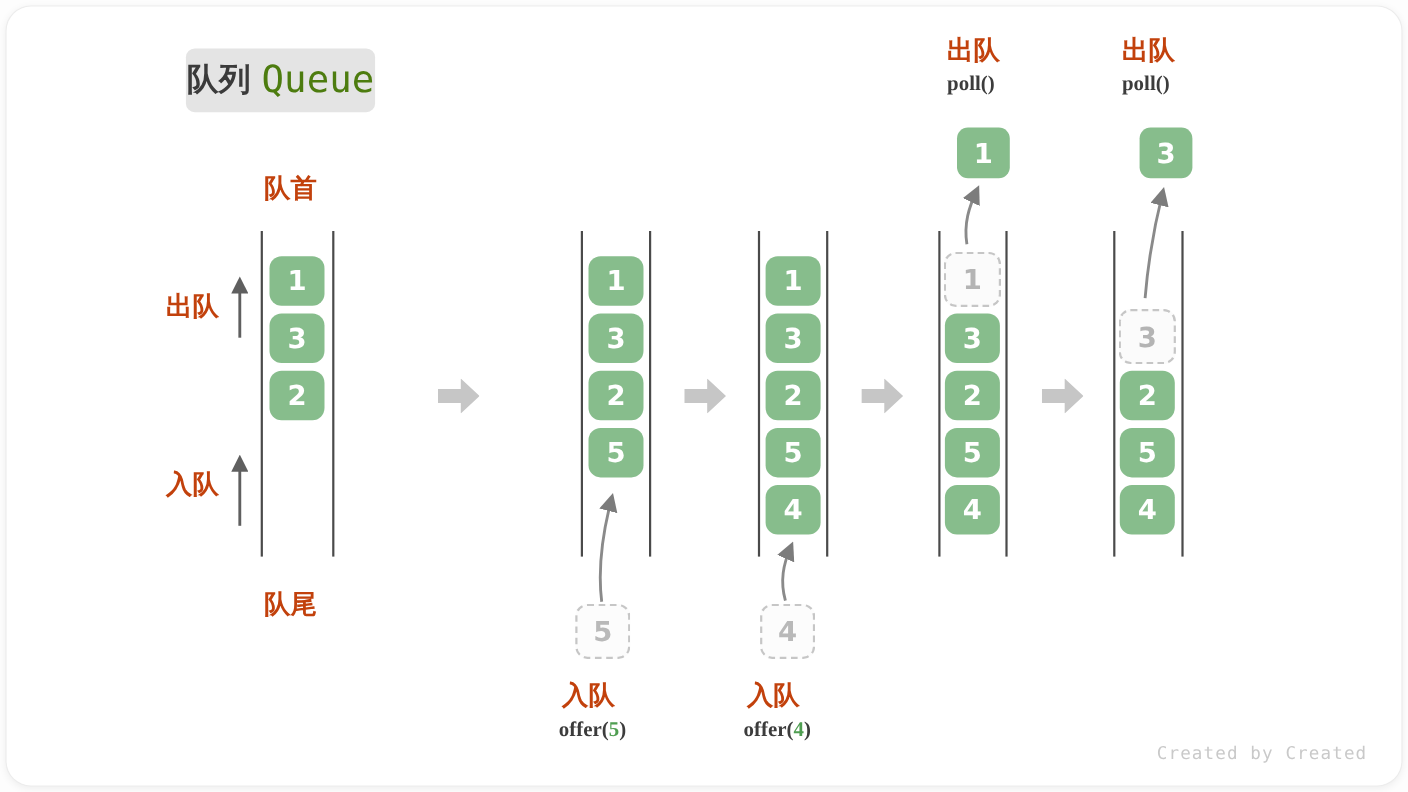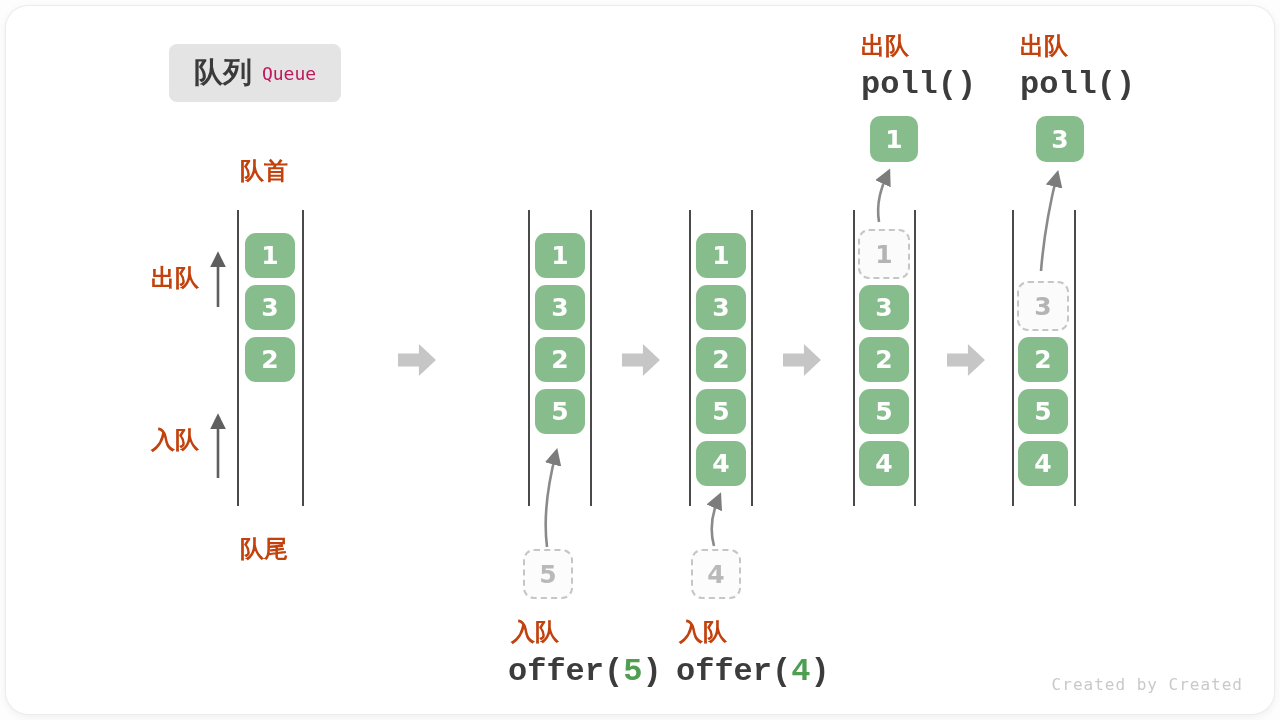--- a/index.html
+++ b/index.html
@@ -2,24 +2,24 @@
 <html><head>
 <meta charset="utf-8">
 <style>
   html,body{margin:0;padding:0;background:#ffffff;}
   .canvas{position:relative;width:1280px;height:720px;font-family:"DejaVu Sans","Liberation Sans",sans-serif;overflow:hidden;background:#fdfdfd;}
   .card{position:absolute;left:6px;top:6px;right:6px;bottom:6px;background:#ffffff;border-radius:22px;box-shadow:0 0 0 1px #ececec,0 2px 8px rgba(0,0,0,.07);}
   .layer{position:absolute;left:0;top:0;width:1280px;height:720px;}
 
   .title-badge{position:absolute;left:169px;top:44px;width:172px;height:58px;background:#e4e4e4;border-radius:8px;display:flex;align-items:center;justify-content:center;gap:10px;}
   .title-zh{font-weight:bold;font-size:29px;color:#3a3a3a;}
-  .title-en{font-family:"DejaVu Sans Mono","Liberation Mono",monospace;font-size:18px;color:#be185d;}
+  .title-en{font-family:"DejaVu Sans Mono","Liberation Mono",monospace;font-size:34px;color:#4d7c0f;}
 
   .zh-label{position:absolute;font-weight:bold;font-size:24px;color:#c2410c;white-space:nowrap;}
-  .code-label{position:absolute;font-family:Liberation Mono, monospace;font-weight:bold;font-size:32px;color:#3c3c3c;white-space:nowrap;}
+  .code-label{position:absolute;font-family:Liberation Serif, serif;font-weight:bold;font-size:19px;color:#3c3c3c;white-space:nowrap;}
   .code-label .arg{color:#4f9e51;}
 
   .qwall{position:absolute;width:2px;top:210px;height:296px;background:#4a4a4a;}
   .cell{position:absolute;width:50px;height:45px;border-radius:11px;background:#87bd8c;color:#ffffff;font-weight:bold;font-size:25px;display:flex;align-items:center;justify-content:center;}
   .cell.dashed{background:#fbfbfb;border:2.5px dashed #c6c6c6;color:#b4b4b4;box-sizing:border-box;}
   .cell.out{width:48px;height:46px;border-radius:10px;}
   .cell.pending{background:#fcfcfc;border:2.5px dashed #c6c6c6;color:#b9b9b9;box-sizing:border-box;width:50px;height:50px;}
 
   .block-arrow{position:absolute;width:38px;height:32px;background:#c6c6c6;clip-path:polygon(0 30%,55% 30%,55% 0,100% 50%,55% 100%,55% 70%,0 70%);}
 

